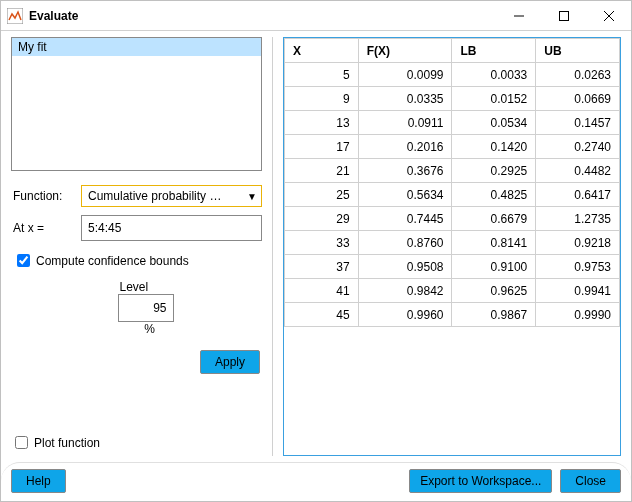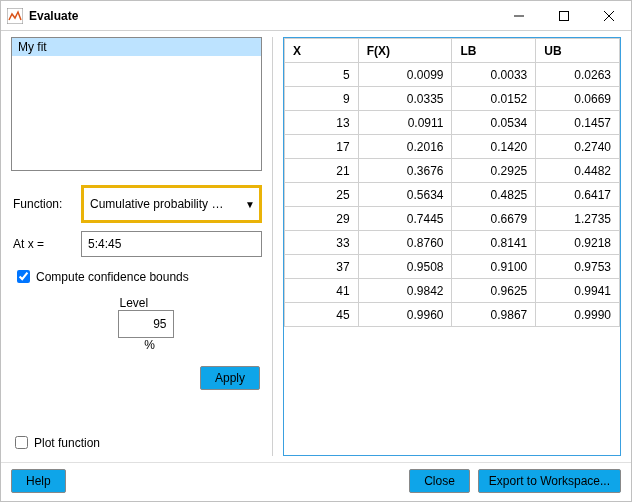--- a/index.html
+++ b/index.html
@@ -46,22 +46,22 @@
     border: 1px solid #888; height: 134px;
     overflow: hidden;
   }
   .fitlist-item {
     padding: 2px 6px; background: #bde3ff;
   }
   .form { margin-top: 14px; }
   .row { display: flex; align-items: center; margin-bottom: 8px; }
   .row .lbl { width: 70px; padding-left: 2px; }
   .select {
-    flex: 1; height: 38px;
-    border: 3px solid #eab308;
+    flex: 1; height: 22px;
+    border: 1px solid #eab308;
     display: flex; align-items: center; justify-content: space-between;
     padding: 0 4px 0 6px; background: #fff;
   }
   .select .caret { font-size: 10px; }
   .textinput {
     flex: 1; height: 22px; border: 1px solid #888;
     padding: 12px 6px; font: inherit;
   }
   .checkrow { display: flex; align-items: center; margin: 10px 0 10px 2px; }
   .checkrow input { margin-right: 6px; }
@@ -92,20 +92,21 @@
     border: 1px solid #d0d0d0;
     height: 24px; padding: 0 8px; font-size: 12px;
   }
   th { text-align: left; font-weight: bold; background: #fff; }
   td { text-align: right; }
   .tableempty { flex: 1; }
   .footer {
     display: flex; align-items: center;
     padding: 6px 10px 8px 10px; gap: 8px;
     border-top: 1px solid #e0e0e0;
+    border-radius: 19px;
   }
   .footer .spacer { flex: 1; }
   .btn-wide { padding: 0 10px; }
   col.cx { width: 22%; }
   col.cf { width: 28%; }
   col.cl { width: 25%; }
   col.cu { width: 25%; }
 </style>
 </head>
 <body>
@@ -266,15 +267,15 @@
           </tbody>
       </table>
       <div class="tableempty"></div>
     </div>
   </div>
 </div>
 
 <div class="footer">
   <button class="btn">Help</button>
   <div class="spacer"></div>
+  <button class="btn btn-wide">Export to Workspace...</button>
   <button class="btn">Close</button>
-  <button class="btn btn-wide">Export to Workspace...</button>
 </div>
 
 </body></html>

